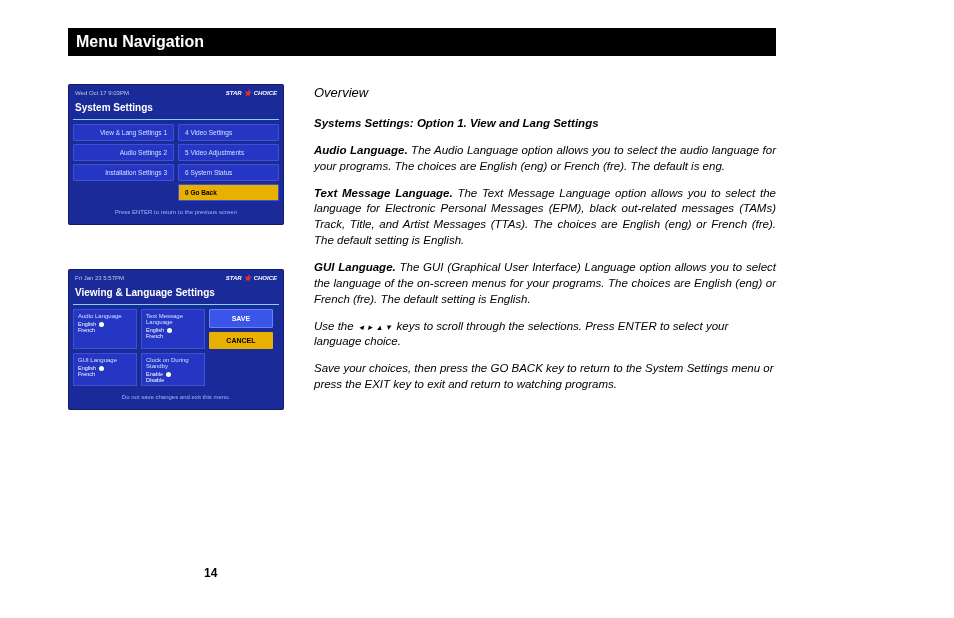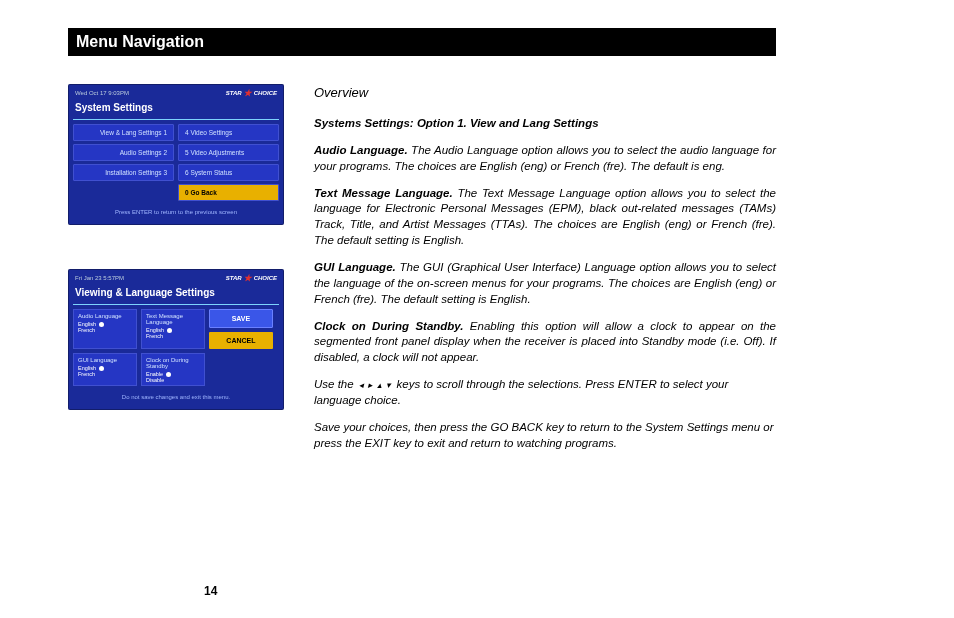--- a/index.html
+++ b/index.html
@@ -120,21 +120,21 @@
   .side-btns { flex:0 0 calc(33% - 4px); display:flex; flex-direction:column; gap:4px;}
   .sbtn {
     font-size:7px; font-weight:bold; text-align:center; padding:5px 0;
     border-radius:1px;
   }
   .sbtn.save   { background:#3a56e8; color:#fff; border:1px solid #6a80ff;}
   .sbtn.cancel { background:#e8b000; color:#000;}
 
   .page-num {
     position:absolute;
-    bottom:20px;
+    bottom:38px;
     left:204px;
     font-weight:bold;
     font-size:12px;
     text-align:right;
   }
 
   .arrows { font-size:9px; letter-spacing:1px; padding:0 2px;}
 </style>
 </head>
 <body>
@@ -245,23 +245,20 @@
       </p>
 
       <p class="just">
         <b>Text Message Language.</b><span> The Text Message Language option allows you to select the language for Electronic Personal Messages (EPM), black out-related messages (TAMs) Track, Title, and Artist Messages (TTAs). The choices are English (eng) or French (fre). The default setting is English.</span>
       </p>
 
       <p class="just">
         <b>GUI Language.</b><span> The GUI (Graphical User Interface) Language option allows you to select the language of the on-screen menus for your programs. The choices are English (eng) or French (fre). The default setting is English.</span>
       </p>
 
-      <p class="just">
-        <b>Clock on During Standby.</b><span> Enabling this option will allow a clock to appear on the segmented front panel display when the receiver is placed into Standby mode (i.e. Off). If disabled, a clock will not appear.</span>
-      </p>
 
       <p>
         <span>Use the</span>
         <span class="arrows">◂ ▸ ▴ ▾</span><span> keys to scroll through the selections. Press ENTER to select your language choice.</span>
       </p>
 
       <p>Save your choices, then press the GO BACK key to return to the System Settings menu or press the EXIT key to exit and return to watching programs.</p>
     </div>
   </div>
 

